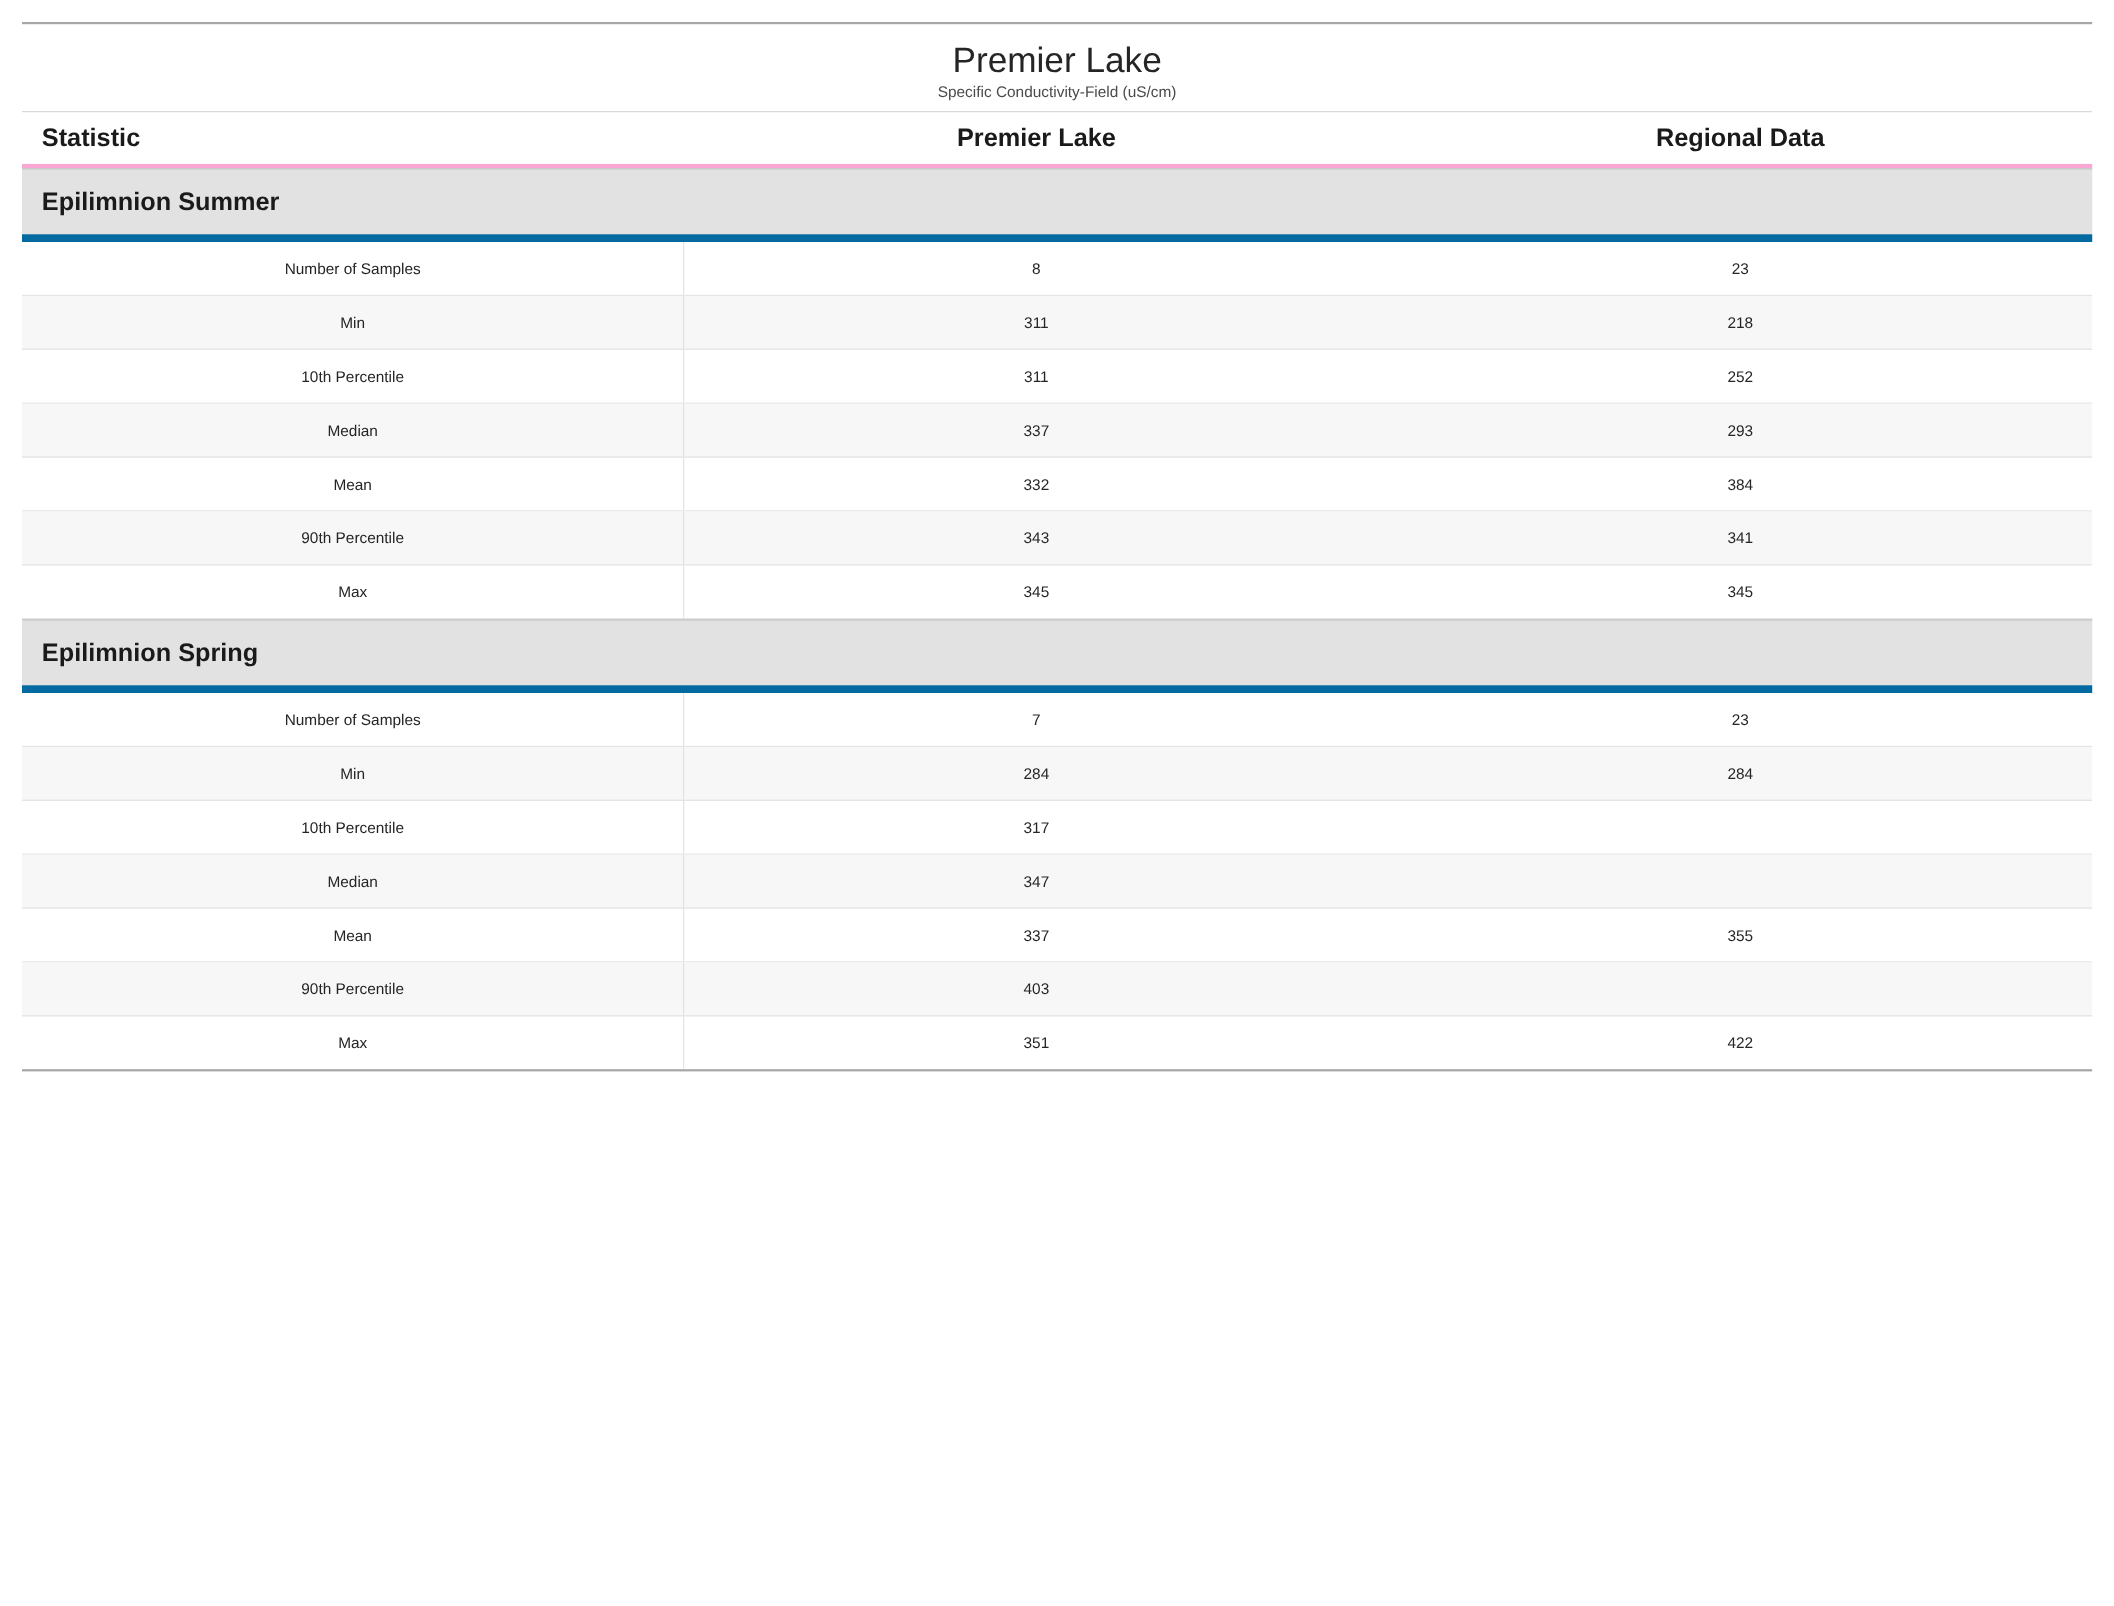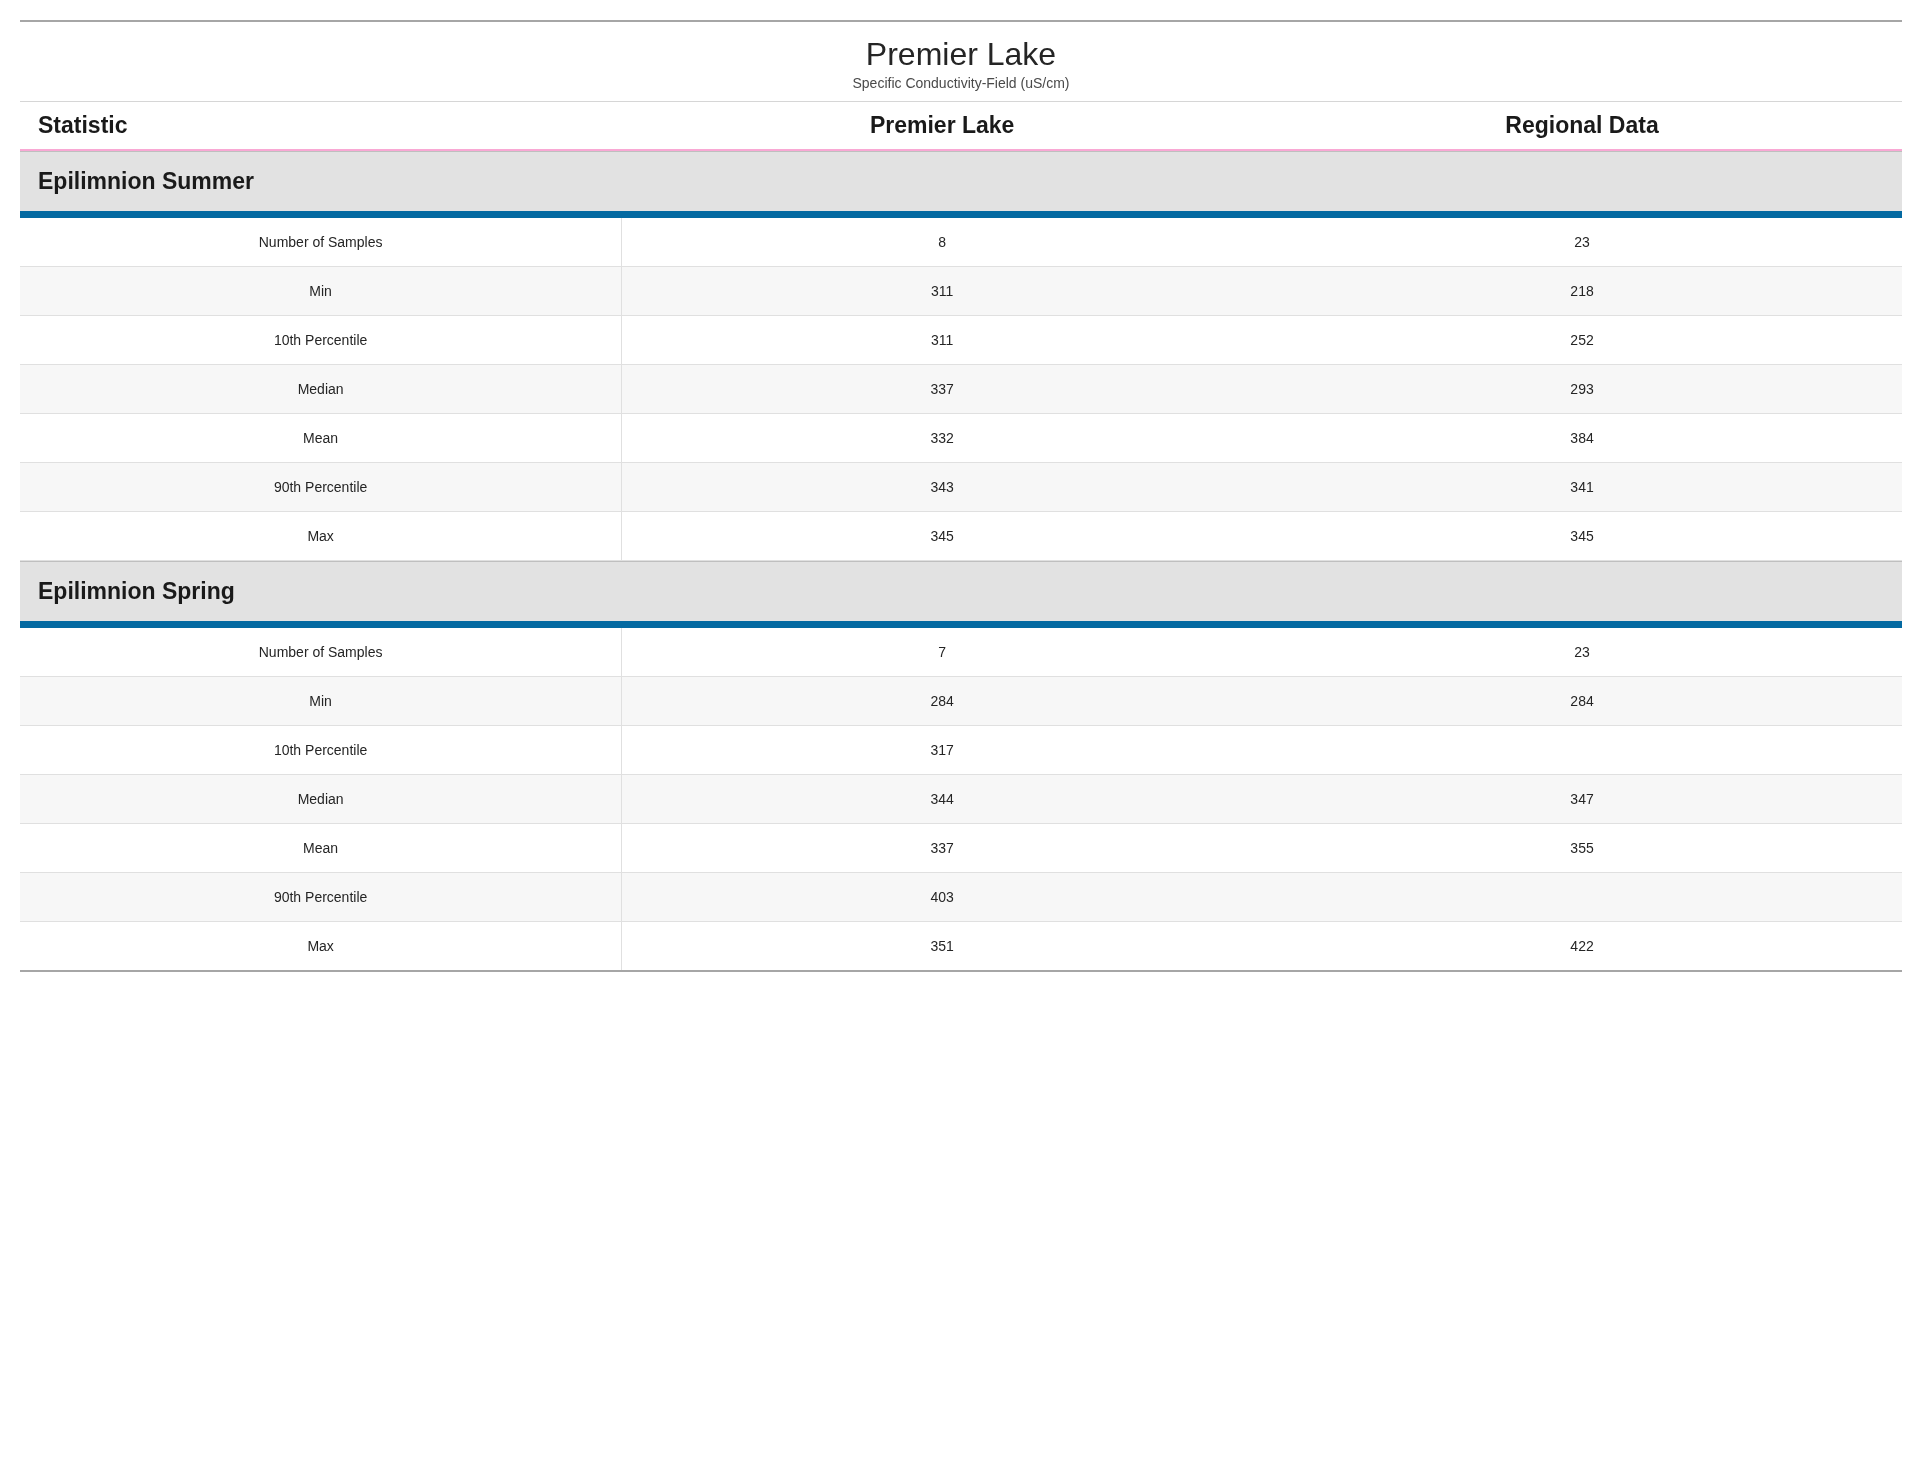--- a/index.html
+++ b/index.html
@@ -29,21 +29,21 @@
       color: #252525;
       margin-bottom: 2px;
     }
     .table-subtitle {
       font-size: 14px;
       font-weight: 400;
       color: #4a4a4a;
     }
     .column-headers {
       display: flex;
-      border-bottom: 2px solid #f9a8d4;
+      border-bottom: 4px solid #f9a8d4;
       padding: 10px 0;
       align-items: center;
     }
     .column-headers .col {
       font-weight: 700;
       font-size: 23px;
       color: #1a1a1a;
     }
     .col:nth-child(1) {
       width: 32%;
@@ -156,21 +156,20 @@
     <div class="col">Min</div>
     <div class="col">284</div>
     <div class="col">284</div>
   </div>
   <div class="data-row">
     <div class="col">10th Percentile</div>
     <div class="col">317</div>
   </div>
   <div class="data-row stripe">
     <div class="col">Median</div>
-    <div class="col">344</div>
     <div class="col">347</div>
   </div>
   <div class="data-row">
     <div class="col">Mean</div>
     <div class="col">337</div>
     <div class="col">355</div>
   </div>
   <div class="data-row stripe">
     <div class="col">90th Percentile</div>
     <div class="col">403</div>

